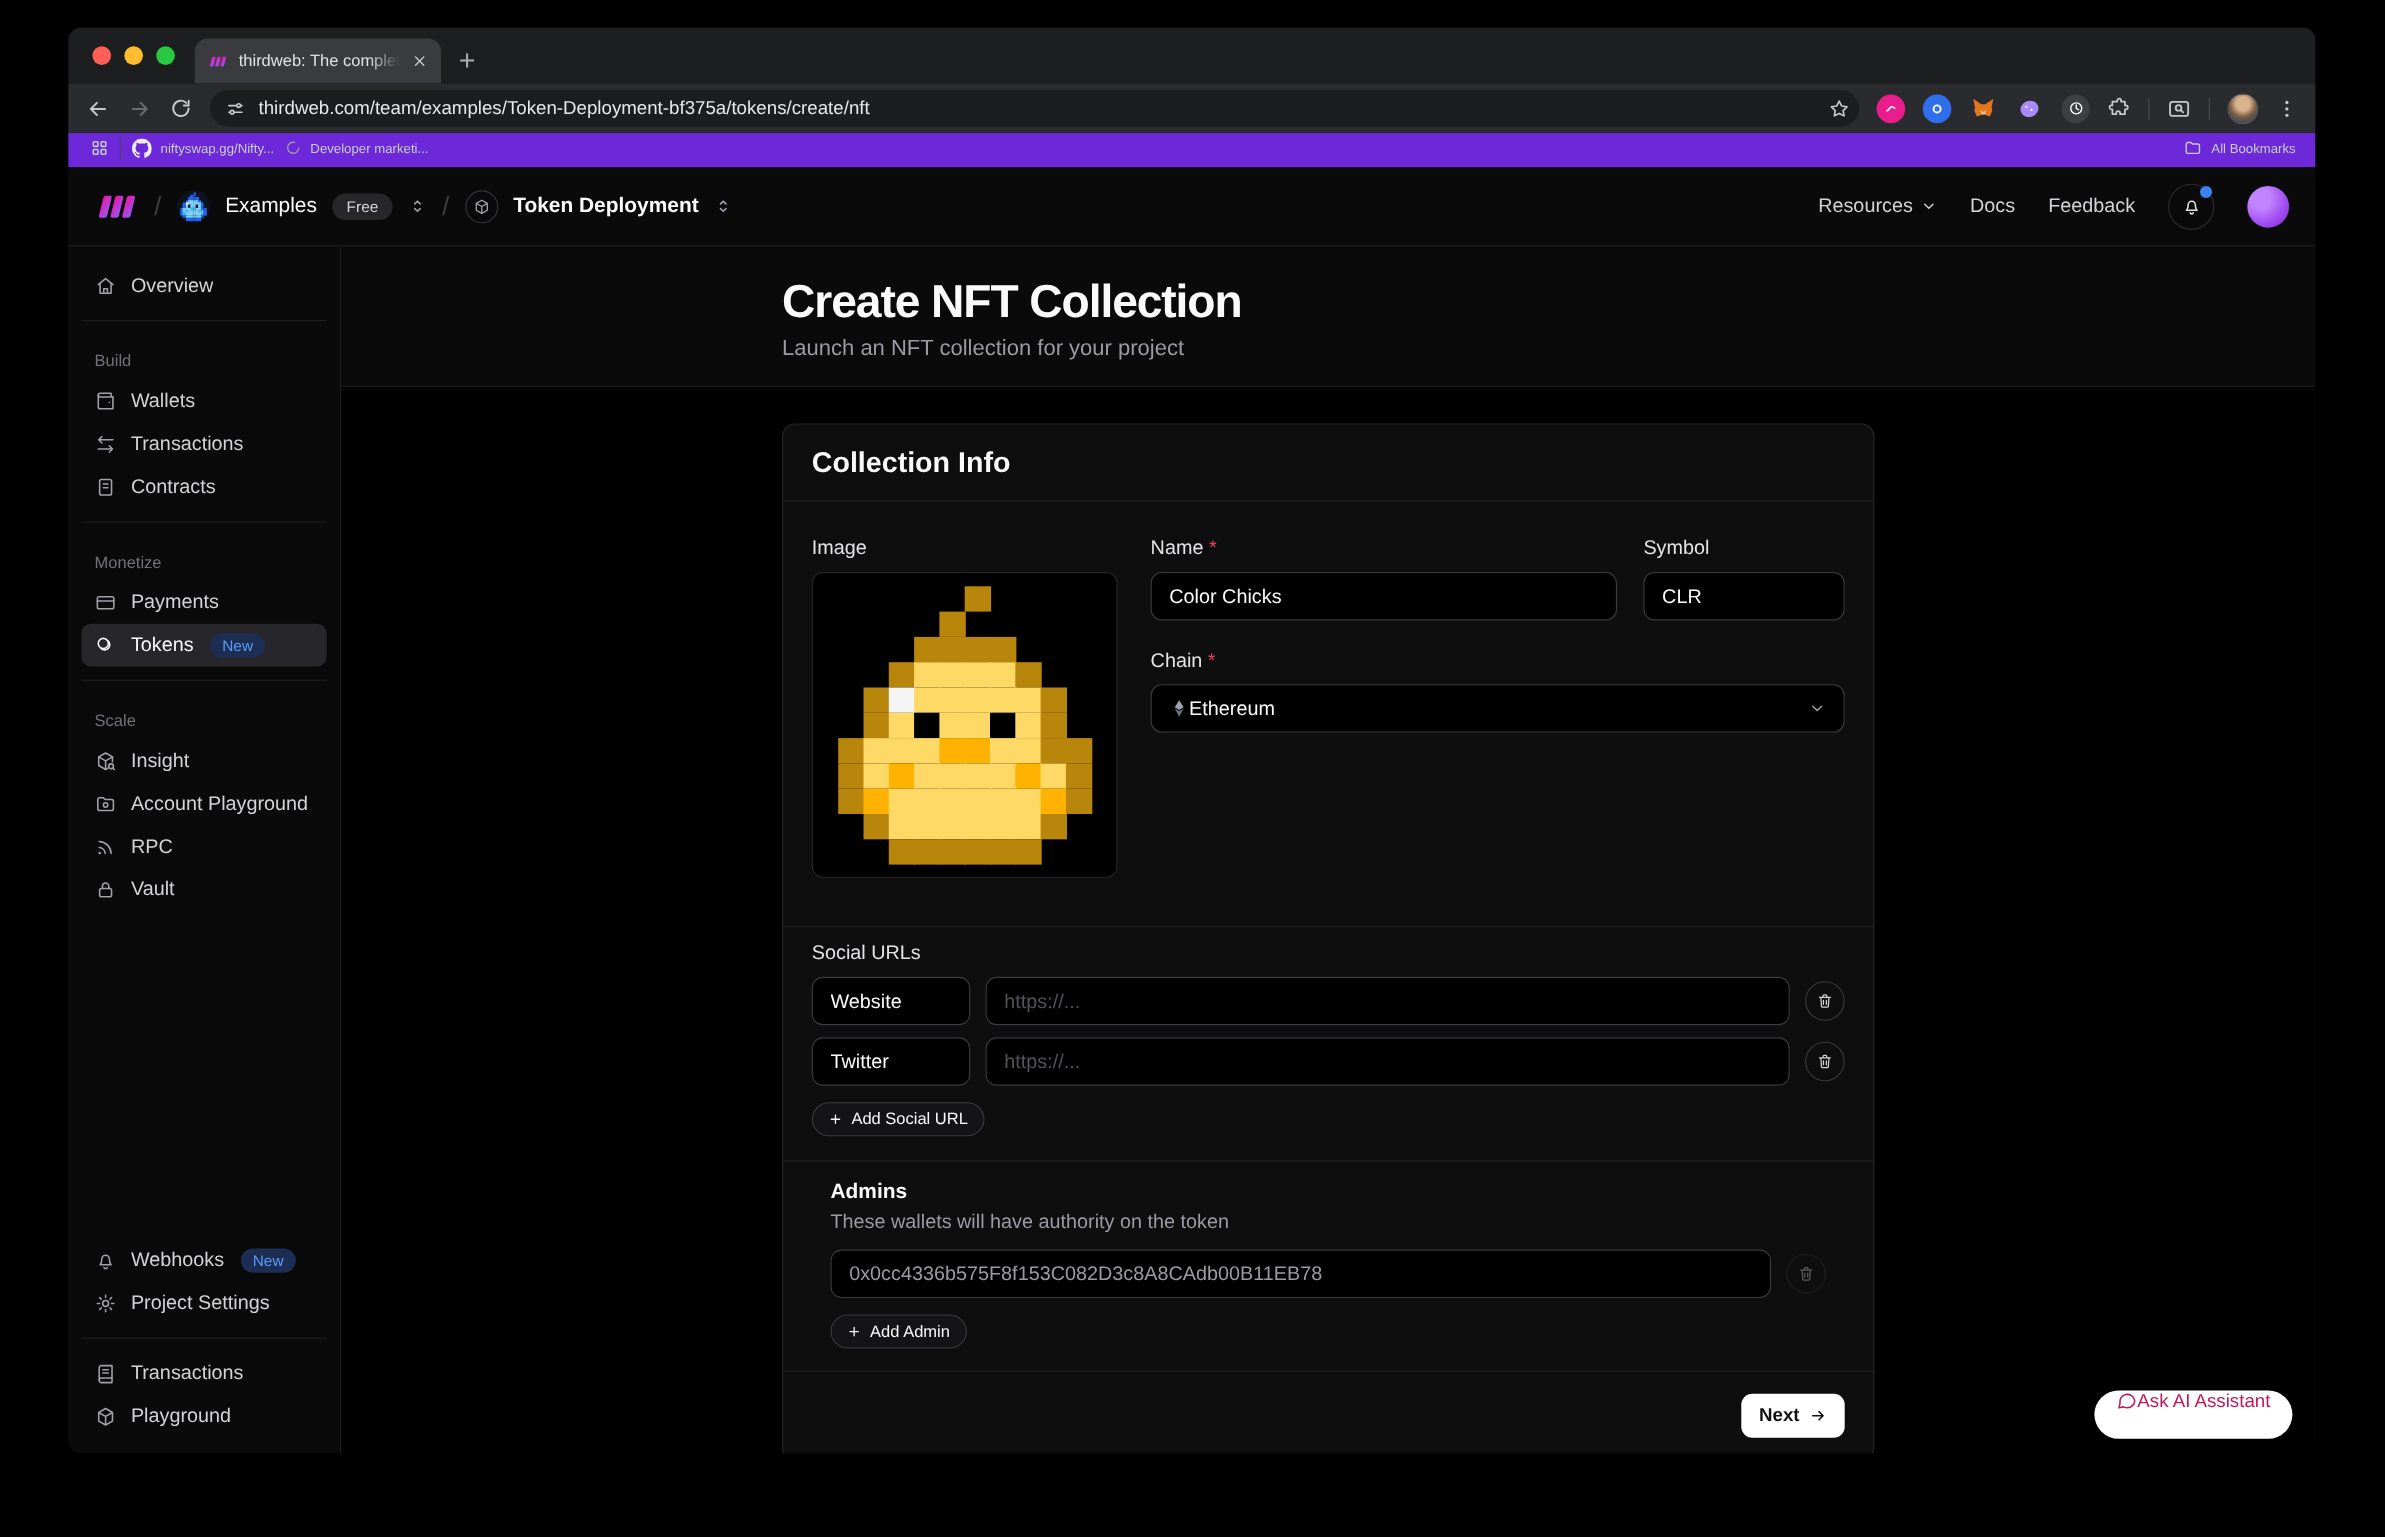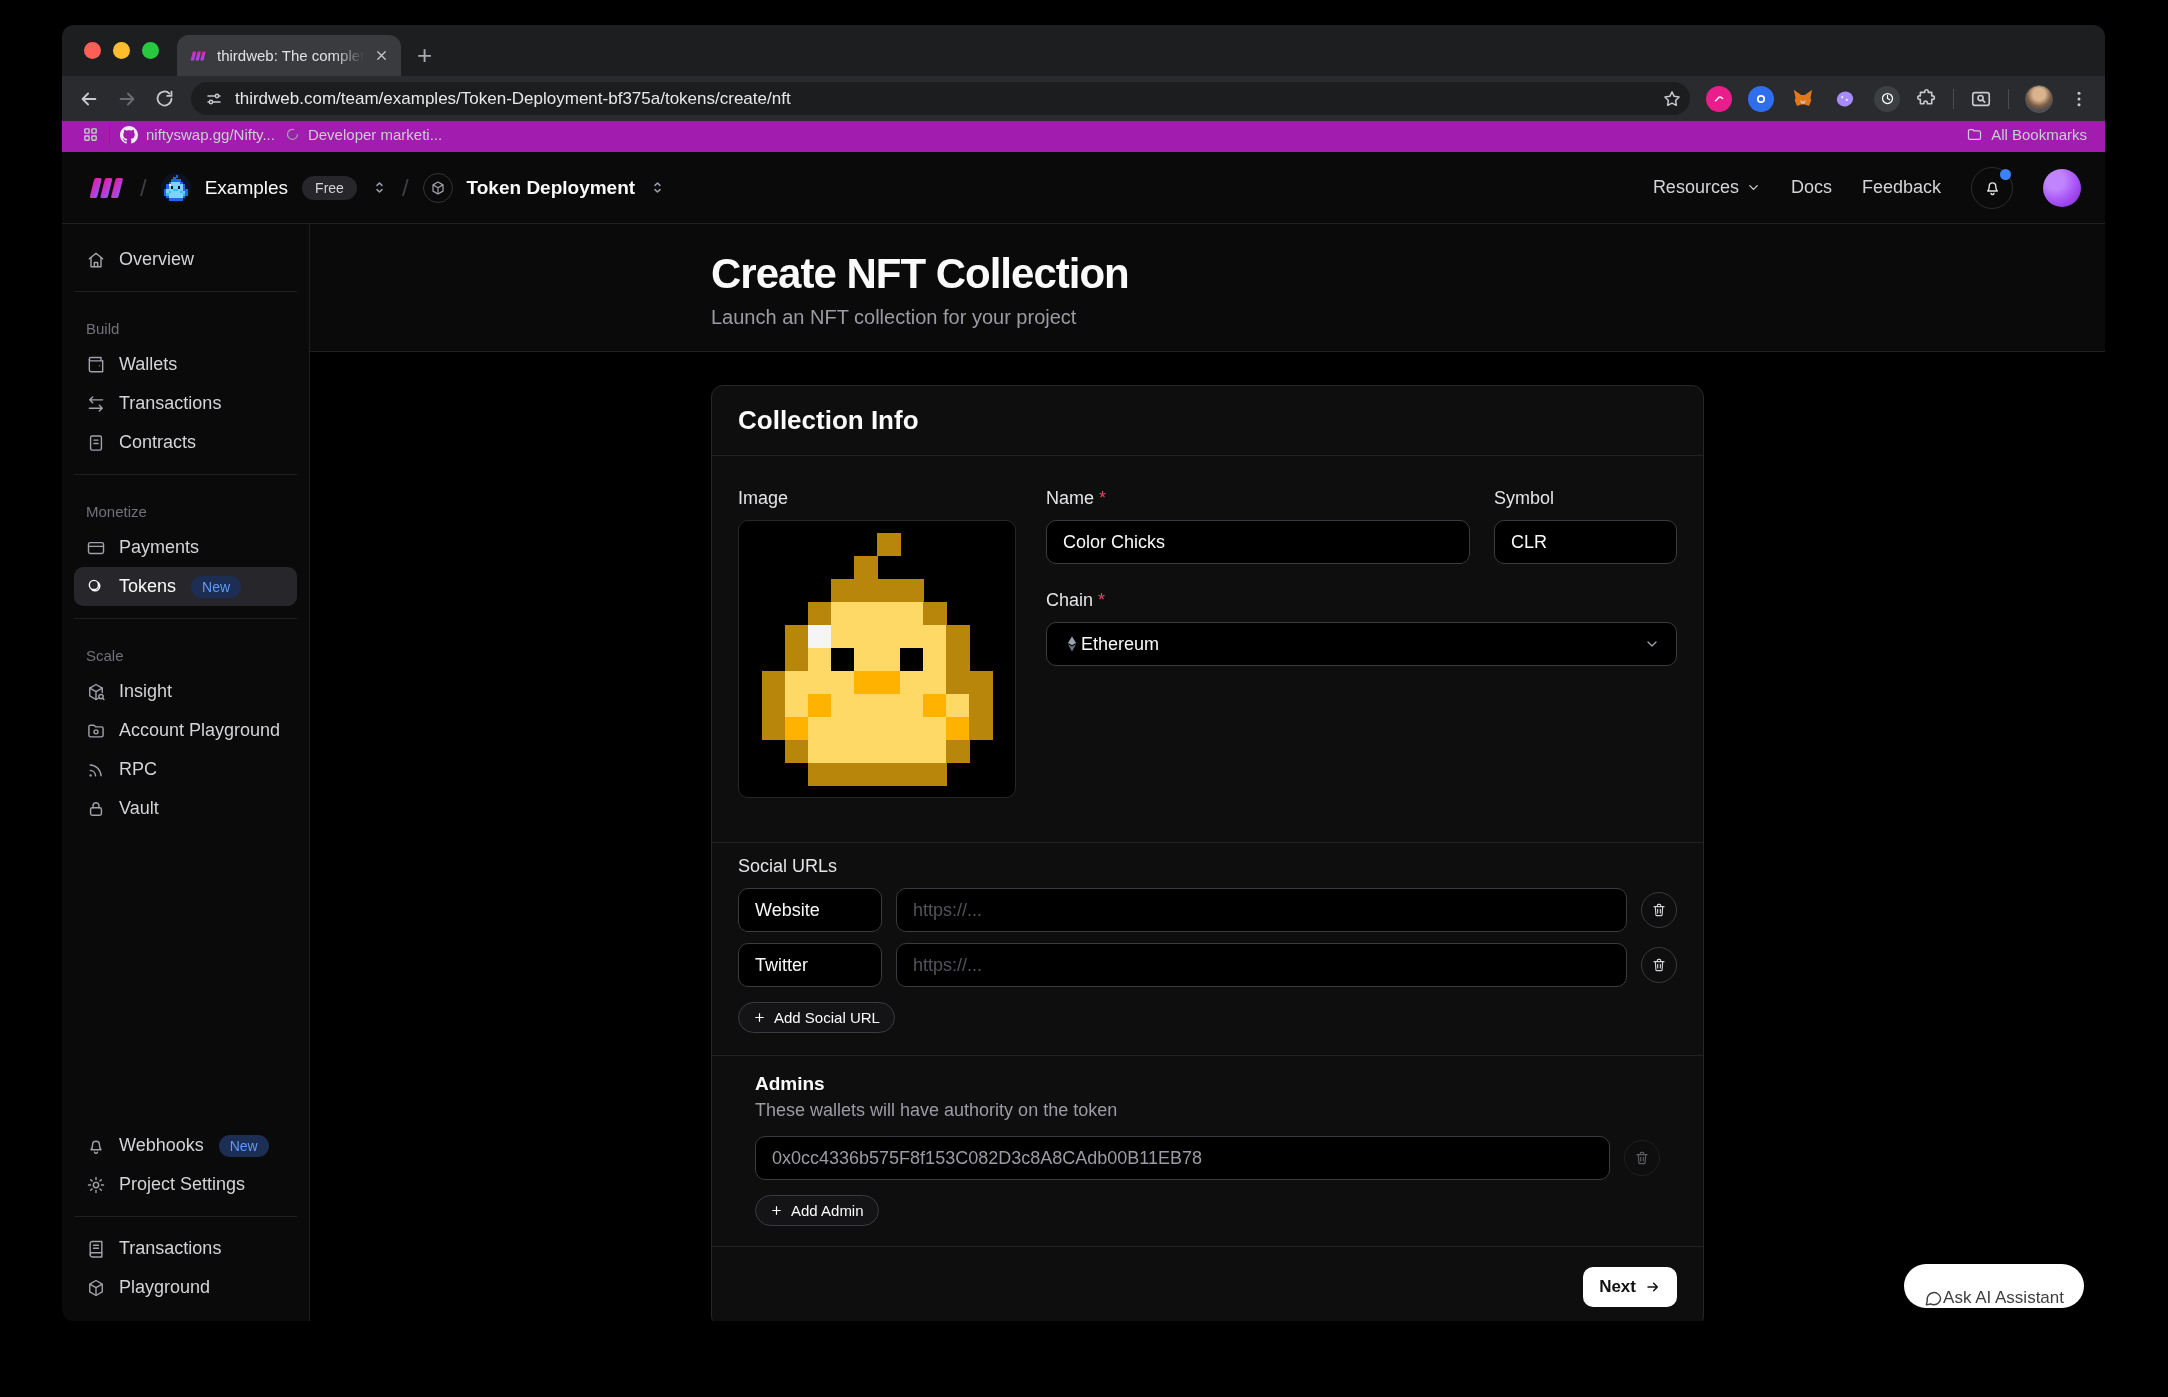--- a/index.html
+++ b/index.html
@@ -25,21 +25,21 @@
   .toolbar { height:45px; background:#2a2b2e; display:flex; align-items:center; gap:16px; padding:0 16px; flex:0 0 auto; }
   .nav-ic { color:#c6c9cd; display:flex; }
   .nav-ic.dim { color:#696d72; }
   .urlbar { flex:1; height:33px; background:#1c1d1f; border-radius:17px; display:flex; align-items:center; gap:12px; padding:0 8px 0 14px; }
   .url-text { flex:1; color:#e6e8ea; font-size:17px; white-space:nowrap; overflow:hidden; }
   .ext { width:26px; height:26px; border-radius:50%; display:flex; align-items:center; justify-content:center; flex:0 0 auto; }
   .vdiv { width:1px; height:20px; background:#4a4c50; }
   .bavatar { width:28px; height:28px; border-radius:50%;
     background:radial-gradient(circle at 50% 32%, #d9b38c 0 28%, #7a5c44 55%, #4b4b50 75%); border:1px solid #55585c; }
 
-  .bookmarks { height:31px; background:#a21caf; display:flex; align-items:center; gap:10px; padding:0 18px 4px 20px; flex:0 0 auto; color:#c9ccd0; font-size:15px; }
+  .bookmarks { height:31px; background:#6d28d9; display:flex; align-items:center; gap:10px; padding:0 18px 4px 20px; flex:0 0 auto; color:#c9ccd0; font-size:12px; }
   .bm { display:flex; align-items:center; gap:8px; color:#c9ccd0; }
   .bm-spacer { flex:1; }
 
   
   .site { flex:1; background:#0a0a0a; display:flex; flex-direction:column; overflow:hidden; position:relative; }
 
   .sitenav { height:72px; border-bottom:1px solid #1f1f22; display:flex; align-items:center; justify-content:space-between; padding:0 24px; flex:0 0 auto; }
   .crumbs { display:flex; align-items:center; gap:14px; }
   .slash { color:#3f3f46; font-size:24px; font-weight:300; }
   .team-avatar { width:30px; height:30px; border-radius:50%; background:#0b1220; overflow:hidden; display:flex; align-items:center; justify-content:center; }
@@ -116,22 +116,22 @@
   .sec-c { border-top:1px solid #222225; padding:17px 43px 20px; }
   .sec-title { color:#fafafa; font-size:19px; font-weight:700; }
   .sec-sub { color:#9b9ba3; font-size:18px; margin-top:5px; }
   .admin-row { display:flex; align-items:center; gap:14px; margin-top:15px; }
   .admin-input { flex:1; min-width:0; color:#9b9ba3; }
 
   .card-foot { border-top:1px solid #222225; padding:20px 26px; display:flex; justify-content:flex-end; }
   .next-btn { height:40px; display:inline-flex; align-items:center; gap:9px; padding:0 16px;
     background:#fff; color:#111; border:none; border-radius:10px; font-size:17px; font-weight:700; font-family:inherit; }
 
-  .ask-ai { position:absolute; right:21px; bottom:13px; height:44px; display:inline-flex; align-items:flex-end; gap:0;
-    padding:0 20px; background:#fff; color:#404040; border:none; border-radius:22px; font-size:17px; font-weight:500; font-family:inherit; }
+  .ask-ai { position:absolute; right:21px; bottom:13px; height:44px; display:inline-flex; align-items:flex-start; gap:0;
+    padding:0 20px; background:#fff; color:#be185d; border:none; border-radius:22px; font-size:17px; font-weight:500; font-family:inherit; }
 
   svg { display:block; }
 </style>
 </head>
 <body>
 
 <div class="stage">
   <div class="window">
 
     <div class="tabstrip">

